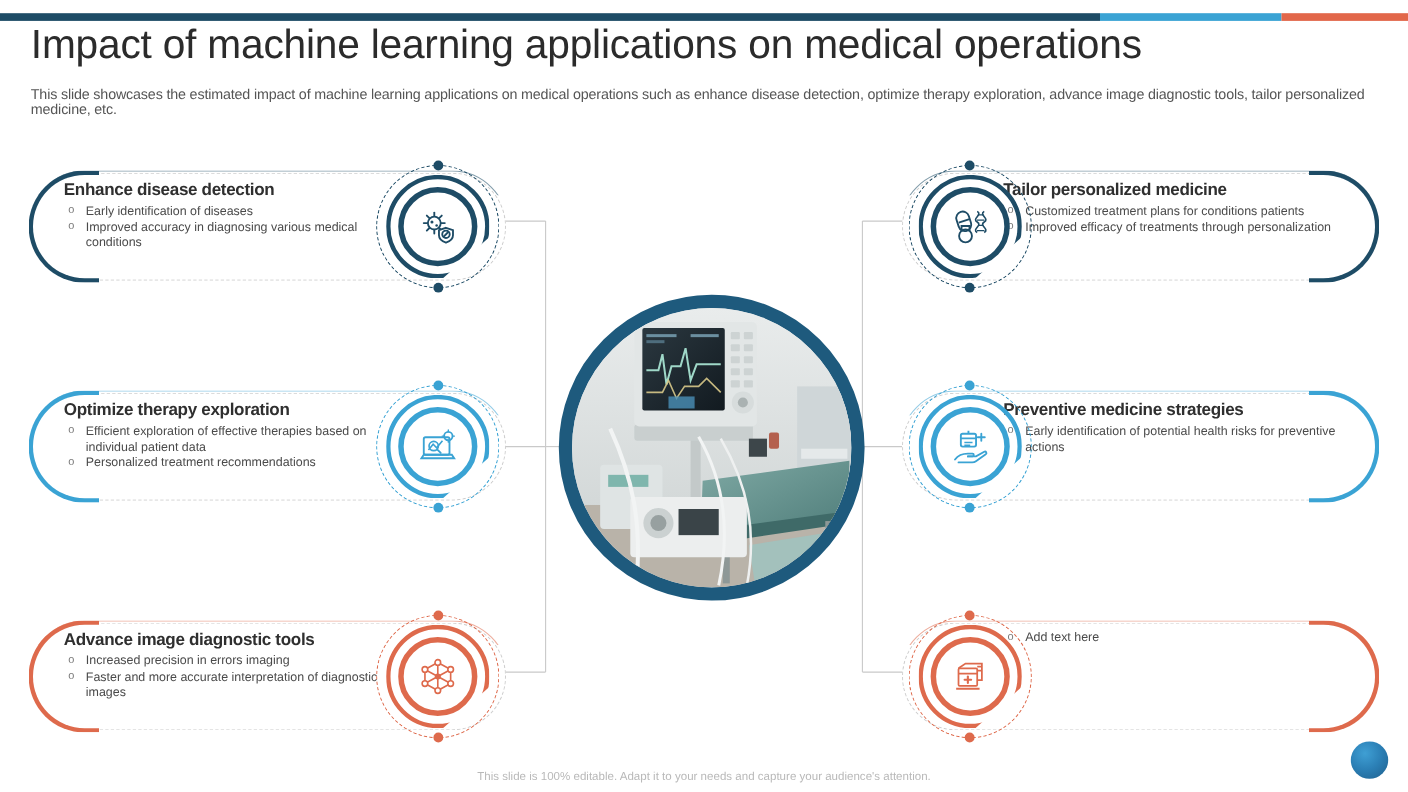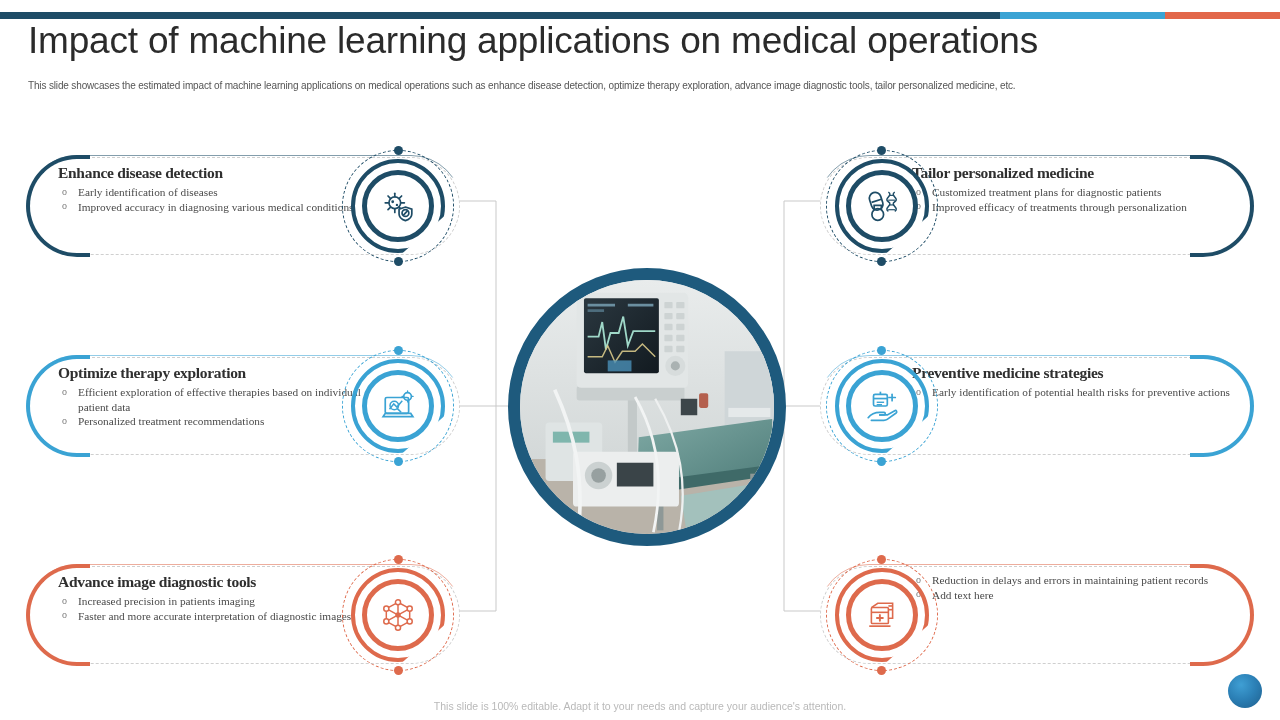--- a/index.html
+++ b/index.html
@@ -19,21 +19,21 @@
 
   
   .page-title {
     position:absolute; top:20px; left:28px;
     font-size:37px; font-weight:400; letter-spacing:-0.2px;
     color:#2b2b2b; white-space:nowrap;
     font-family:"Liberation Sans", sans-serif;
   }
   .page-subtitle {
     position:absolute; top:79px; left:28px; width:1215px;
-    font-size:10px; line-height:14px; color:#555; letter-spacing:-0.15px;
+    font-size:13px; line-height:14px; color:#555; letter-spacing:-0.15px;
   }
 
   
   .connectors { position:absolute; inset:0; z-index:1; pointer-events:none; }
 
   
   .row { position:absolute; z-index:3; height:112px; }
   .row.r1 { top:150px; }
   .row.r2 { top:350px; }
   .row.r3 { top:559px; }
@@ -66,21 +66,21 @@
   .pill-sweep {
     position:absolute; top:-2px; left:-2px; right:-2px; height:102px;
     border-radius:51px;
     border:1.5px solid var(--accent);
     opacity:.55;
     clip-path: polygon(0 0,100% 0,100% 22%,0 22%);
   }
   .row.right .pill-sweep { clip-path: polygon(0 0,100% 0,100% 22%,0 22%); }
 
   
-  .card-text { position:absolute; top:14px;font-family:Liberation Serif, serif; }
+  .card-text { position:absolute; top:14px; }
   .row.left  .card-text { left:30px; width:318px; }
   .row.right .card-text { left:92px; width:330px; }
   .card-title {
     font-size:15.5px; font-weight:bold; color:#2f2f2f;
     letter-spacing:-0.3px; margin-bottom:3px; white-space:nowrap;
   }
   .bullets { list-style:none; }
   .bullets li {
     position:relative; padding-left:20px;
     font-size:11.3px; line-height:14.6px; color:#4a4a4a;
@@ -328,21 +328,21 @@
   <div class="pill">
     <div class="pill-outline"></div>
     <div class="pill-sweep"></div>
     <div class="pill-cap"></div>
   </div>
   <div class="dot top"></div>
   <div class="dot bot"></div>
   <div class="card-text">
     <div class="card-title">Advance image diagnostic tools</div>
     <ul class="bullets">
-      <li>Increased  precision  in patients imaging</li>
+      <li>Increased  precision  in errors imaging</li>
       <li>Faster and  more  accurate interpretation  of diagnostic images</li>
     </ul>
   </div>
   <div class="medallion">
     <div class="med-dashed"></div>
     <div class="med-ring-outer"></div>
     <div class="med-ring-inner"></div>
     <div class="med-icon">
       <svg viewBox="0 0 32 32" fill="none" stroke="#de6a4c" stroke-width="1.4">
         <polygon points="16,4 27,10 27,22 16,28 5,22 5,10"></polygon>
@@ -367,21 +367,21 @@
   <div class="pill">
     <div class="pill-outline"></div>
     <div class="pill-sweep"></div>
     <div class="pill-cap"></div>
   </div>
   <div class="dot top"></div>
   <div class="dot bot"></div>
   <div class="card-text">
     <div class="card-title">Tailor personalized medicine</div>
     <ul class="bullets">
-      <li>Customized treatment plans for diagnostic patients</li>
+      <li>Customized treatment plans for conditions patients</li>
       <li>Improved  efficacy of treatments through personalization</li>
     </ul>
   </div>
   <div class="medallion">
     <div class="med-dashed"></div>
     <div class="med-ring-outer"></div>
     <div class="med-ring-inner"></div>
     <div class="med-icon">
       <svg viewBox="0 0 32 32" fill="none" stroke="#1e4c66" stroke-width="1.6">
         <rect x="5" y="3" width="11" height="17" rx="5.5" transform="rotate(-18 10.5 11.5)"></rect>
@@ -442,21 +442,20 @@
 <div class="row right r3" style="--accent:#de6a4c">
   <div class="pill">
     <div class="pill-outline"></div>
     <div class="pill-sweep"></div>
     <div class="pill-cap"></div>
   </div>
   <div class="dot top"></div>
   <div class="dot bot"></div>
   <div class="card-text">
     <ul class="bullets">
-      <li>Reduction in delays and  errors in maintaining patient records</li>
       <li>Add text here</li>
     </ul>
   </div>
   <div class="medallion">
     <div class="med-dashed"></div>
     <div class="med-ring-outer"></div>
     <div class="med-ring-inner"></div>
     <div class="med-icon">
       <svg viewBox="0 0 32 32" fill="none" stroke="#de6a4c" stroke-width="1.5">
         <path d="M6 9 L12 5 h14 v14 h-6" fill="#fff"></path>

